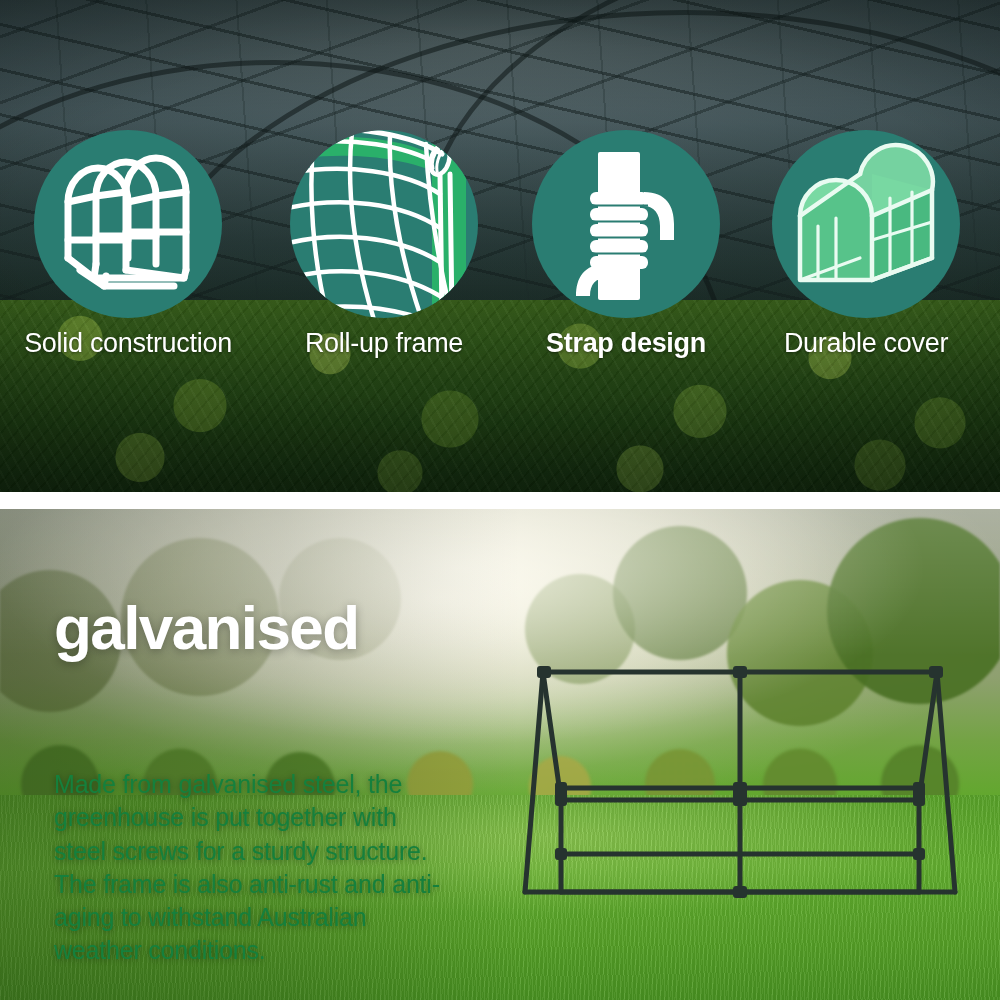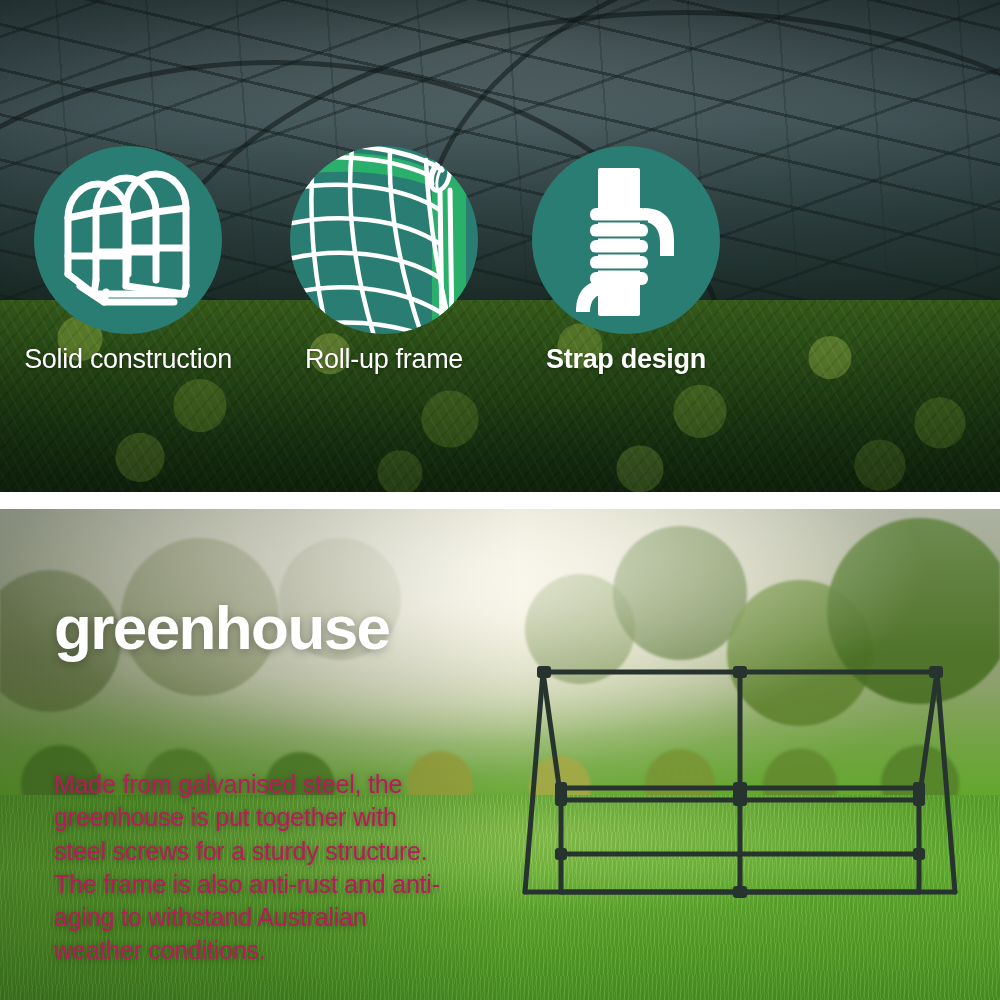--- a/index.html
+++ b/index.html
@@ -103,21 +103,21 @@
     inset: 0;
     background:
       radial-gradient(120% 90% at 50% 45%, rgba(0,0,0,0) 40%, rgba(0,0,0,0.35) 100%),
       linear-gradient(180deg, rgba(8,20,18,0.45) 0%, rgba(8,20,18,0.10) 25%, rgba(6,18,10,0.12) 70%, rgba(4,14,8,0.35) 100%);
   }
 
   
   .features {
     position: absolute;
     left: 0;
-    top: 16px;
+    top: 0;
     width: 1000px;
     height: 396px;
   }
   .feature {
     position: absolute;
     top: 130px;
     width: 188px;
   }
   .feature.f0 { left: 34px; }
   .feature.f1 { left: 290px; }
@@ -260,21 +260,21 @@
     letter-spacing: -1.6px;
     text-shadow: 0 2px 10px rgba(0,0,0,0.30);
   }
   .headline .l2 { display: block; }
 
   .body-copy {
     position: absolute;
     left: 54px;
     top: 768px;
     width: 400px;
-    color: #be185d;
+    color: #15803d;
     font-size: 25px;
     line-height: 1.33;
     font-weight: 400;
     letter-spacing: -0.2px;
     text-shadow: 0 1px 6px rgba(0,0,0,0.38);
   }
 
   
   .product-frame {
     position: absolute;
@@ -376,20 +376,43 @@
               </g>
             </g>
             <g stroke="#2a7d72" stroke-width="2" fill="none">
               <path d="M58 75.5 L116 75.5 M58 91.5 L116 91.5 M58 107.5 L116 107.5 M58 123.5 L116 123.5"></path>
             </g>
           </svg>
         </div>
         <div class="feature-label">Strap design</div>
       </div>
 
+      <div class="feature f3">
+        <div class="circle">
+          <svg viewBox="0 0 188 188">
+            <g>
+              <path d="M28 86 A36 36 0 0 1 100 86 L100 150 L28 150 Z" fill="#5fcf8e" opacity="0.85"></path>
+              <path d="M100 44 L160 60 L160 128 L100 150 Z" fill="#4fc383" opacity="0.85"></path>
+              <path d="M28 86 A36 36 0 0 1 100 86 L160 60 A36 36 0 0 0 88 44 Z" fill="#7ddba5" opacity="0.9"></path>
+              <g fill="none" stroke="#e9fbf1" stroke-width="4.5" stroke-linecap="round" stroke-linejoin="round">
+                <path d="M28 86 A36 36 0 0 1 100 86 L100 150 L28 150 Z"></path>
+                <path d="M88 44 A36 36 0 0 1 160 60 L160 128 L100 150"></path>
+                <path d="M28 86 L88 44 M100 86 L160 60 M100 150 L160 128"></path>
+                <path d="M28 150 L88 128" stroke-width="3.2"></path>
+                <path d="M46 150 L46 96" stroke-width="3.2"></path>
+                <path d="M64 150 L64 88" stroke-width="3.2"></path>
+                <path d="M118 68 L118 142" stroke-width="3.2"></path>
+                <path d="M140 62 L140 134" stroke-width="3.2"></path>
+                <path d="M100 110 L160 92" stroke-width="3"></path>
+              </g>
+            </g>
+          </svg>
+        </div>
+        <div class="feature-label">Durable cover</div>
+      </div>
 
     </div>
   </div>
 
   <div class="divider"></div>
 
   <div class="bottom-panel">
     <div class="garden-photo">
       <div class="garden-trees"></div>
       <div class="garden-hedge"></div>
@@ -430,18 +453,18 @@
         <rect x="50" y="142" width="12" height="24" rx="3"></rect>
         <rect x="408" y="142" width="12" height="24" rx="3"></rect>
         <rect x="50" y="208" width="12" height="12" rx="3"></rect>
         <rect x="408" y="208" width="12" height="12" rx="3"></rect>
         <rect x="228" y="246" width="14" height="12" rx="3"></rect>
       </g>
     </svg>
   </div>
 
   <div class="headline">
-    <span class="l2">greenhouse</span>
+    <span class="l2">galvanised</span>
   </div>
 
   <div class="body-copy">Made from galvanised steel, the greenhouse is put together with steel screws for a sturdy structure. The frame is also anti-rust and anti-aging to withstand Australian weather conditions.</div>
 
 </div>
 
 </body></html>

